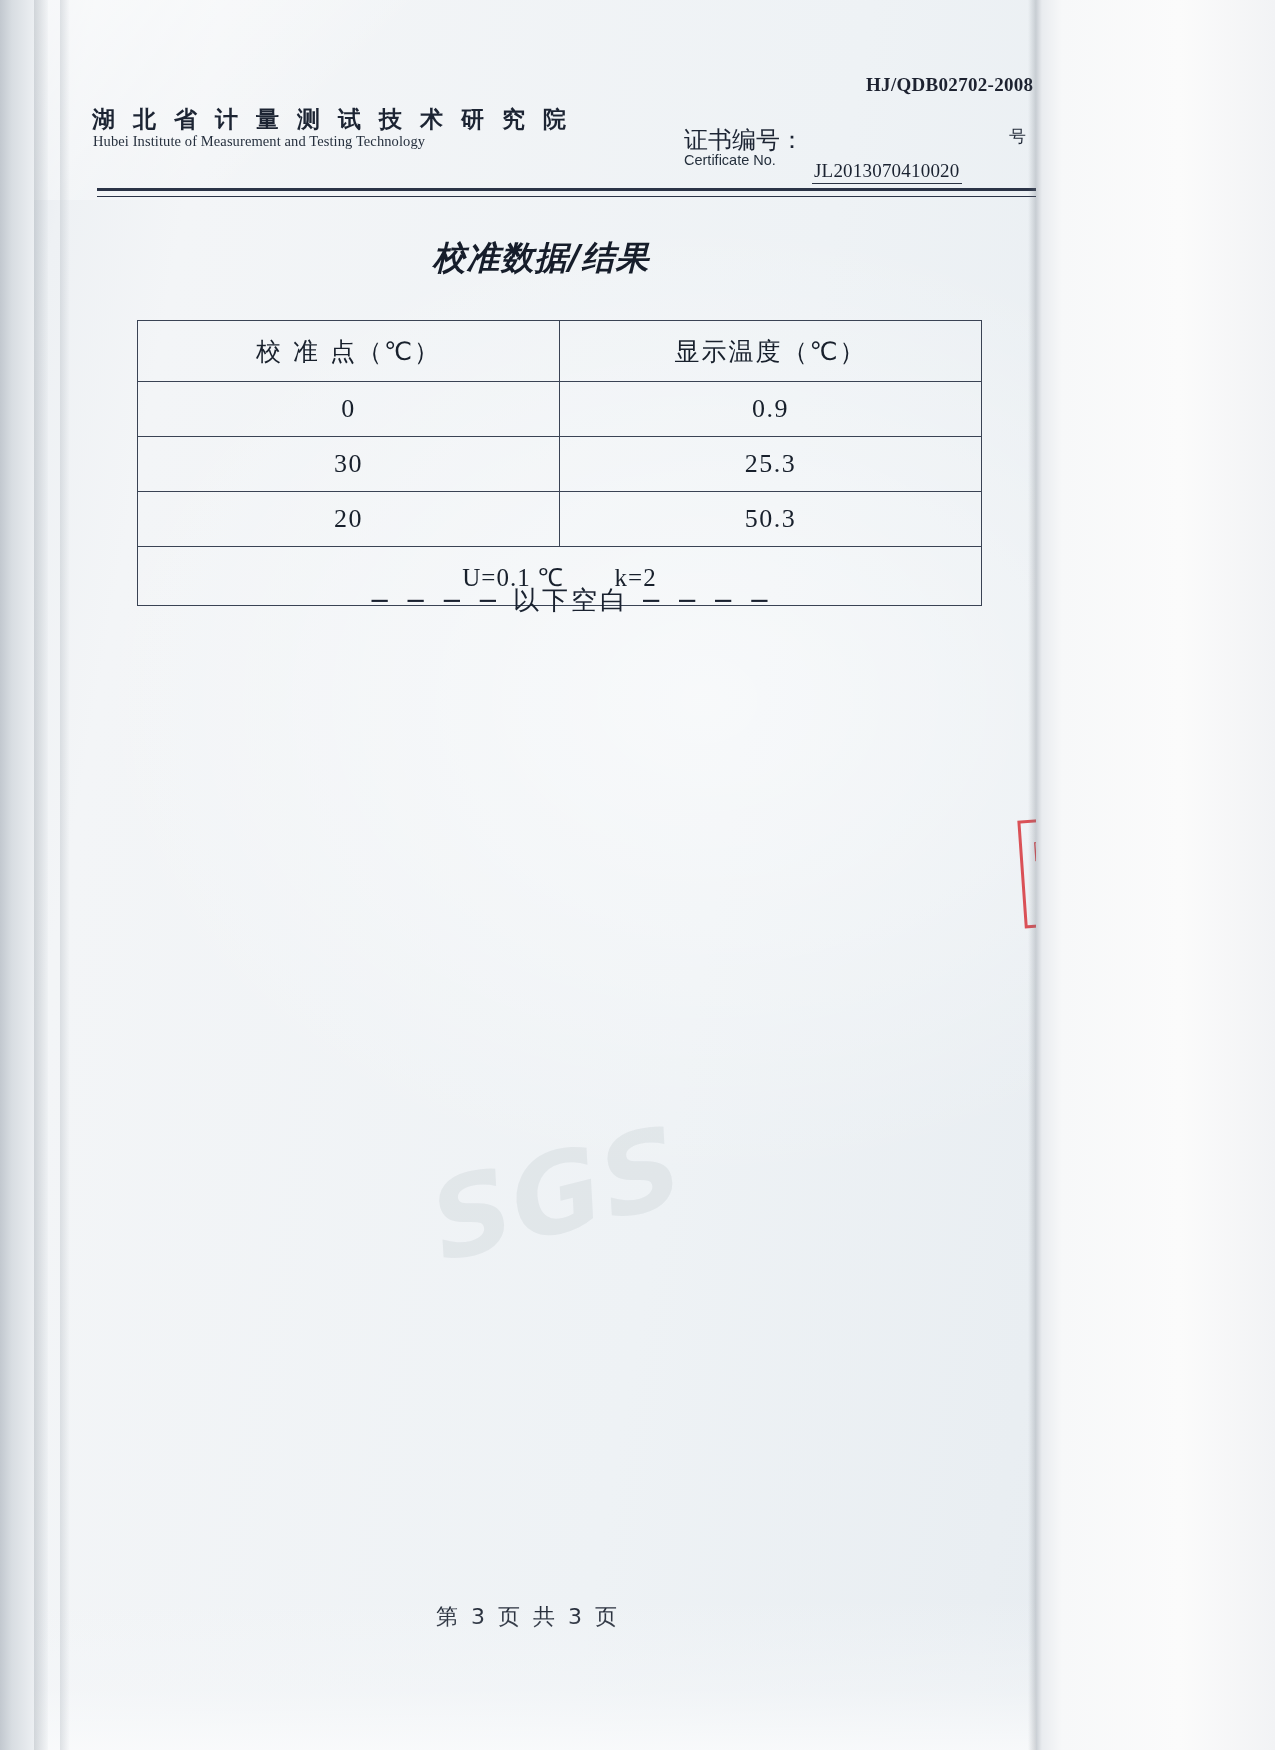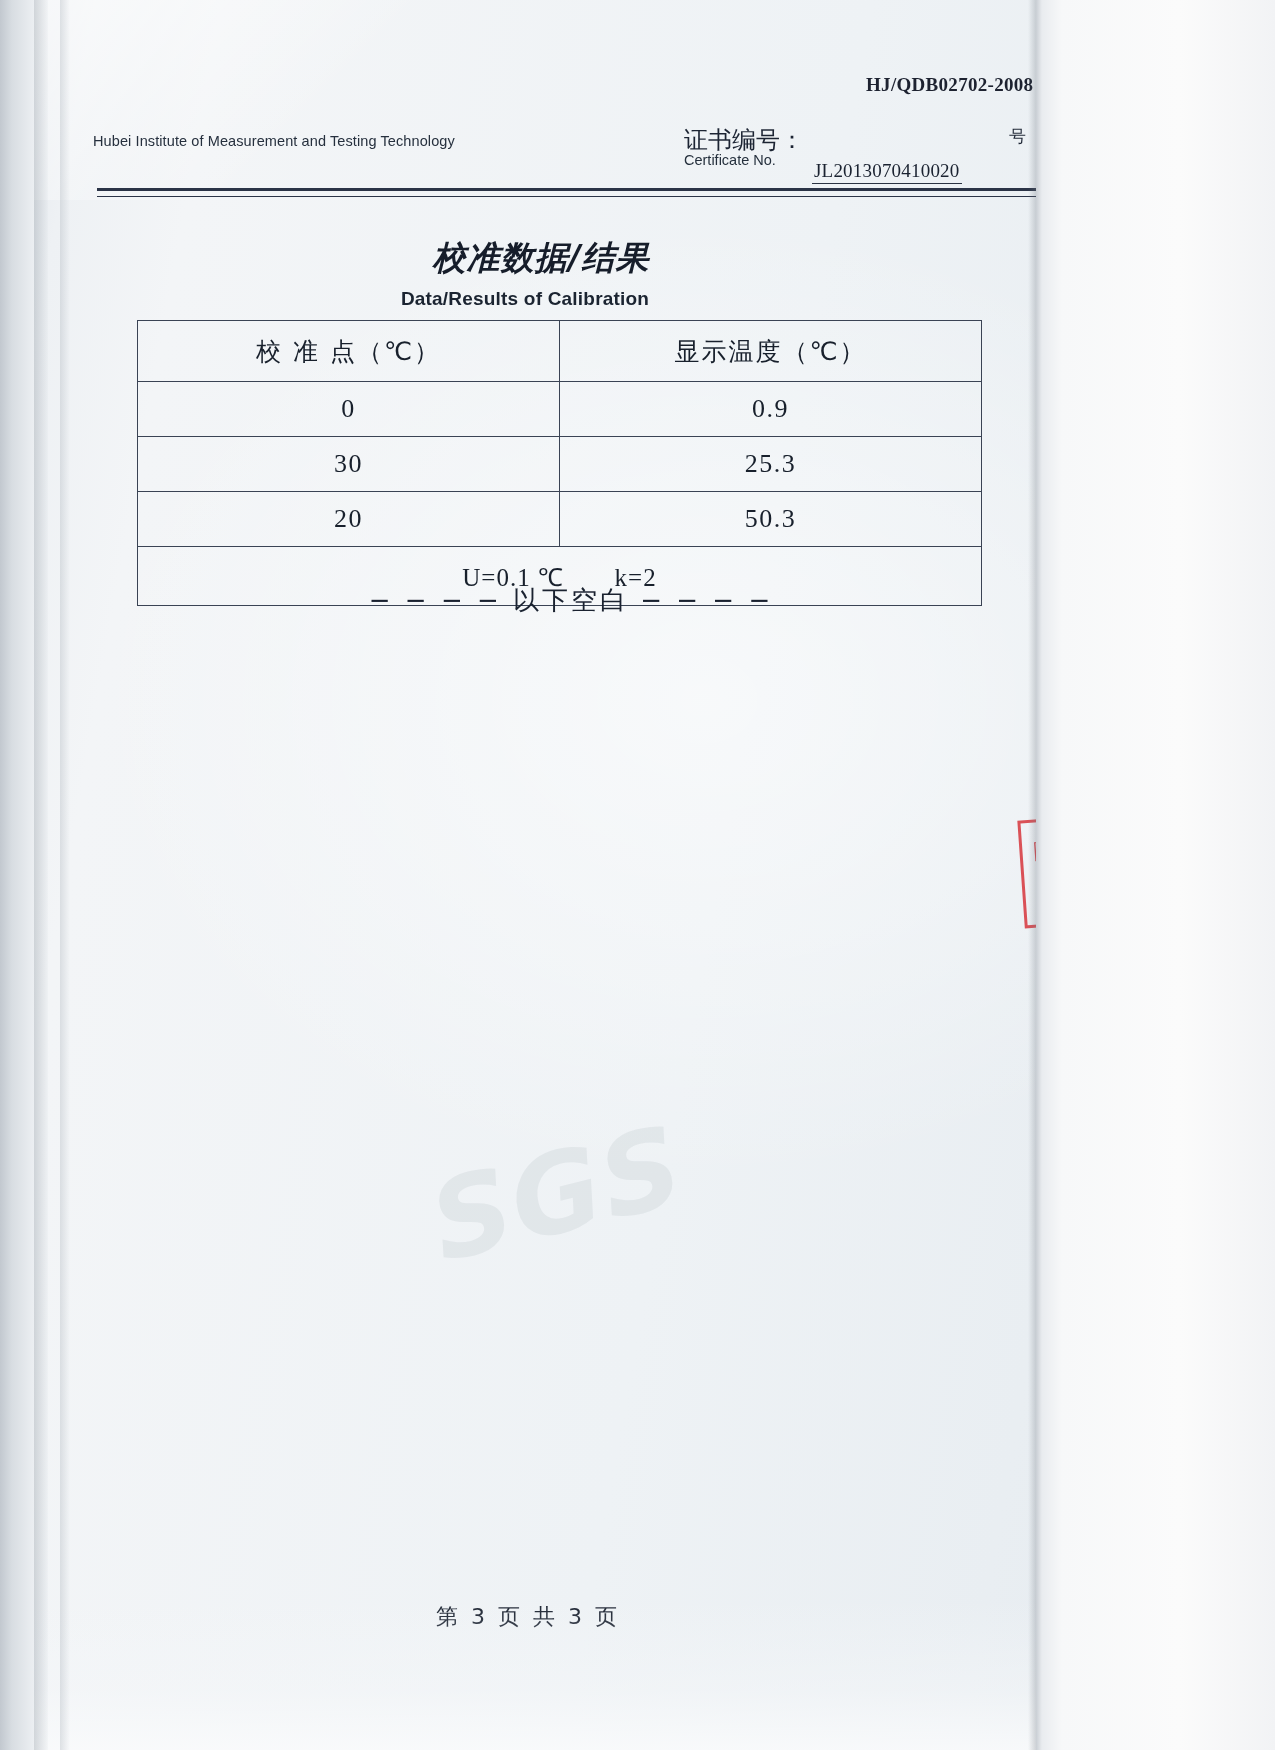--- a/index.html
+++ b/index.html
@@ -71,21 +71,21 @@
     font-family: "DejaVu Sans", sans-serif;
     font-weight: bold;
     font-size: 23px;
     letter-spacing: 5px;
     color: #1c2433;
     white-space: nowrap;
   }
   #inst-en {
     position: absolute;
     left: 93px; top: 133px;
-    font-family: Liberation Sans, sans-serif;
+    font-family: Liberation Serif, serif;
     font-size: 14.5px;
     letter-spacing: 0.1px;
     color: #26303e;
     white-space: nowrap;
   }
   #cert-label-cn {
     position: absolute;
     left: 684px; top: 124px;
     font-family: "DejaVu Sans", sans-serif;
     font-size: 24px;
@@ -267,32 +267,32 @@
   }
 </style>
 </head>
 <body>
 
 <div id="scan">
 
   <div id="topleft-fade"></div>
 
   <div id="doc-code">HJ/QDB02702-2008</div>
+  <div id="inst-cn">湖 北 省 计 量 测 试 技 术 研 究 院</div>
   <div id="inst-en">Hubei Institute of Measurement and Testing Technology</div>
 
   <div id="cert-label-cn">证书编号：</div>
   <div id="cert-no-value">JL2013070410020</div>
   <div id="cert-no-unit">号</div>
   <div id="cert-label-en">Certificate No.</div>
 
   <div id="rule-thick"></div>
   <div id="rule-thin"></div>
 
   <div id="title-cn">校准数据/结果</div>
-  <div id="title-en">Data/Results of Calibration</div>
 
   <table id="cal-table">
     <tbody>
       <tr>
         <td class="hdr">校 准 点（℃）</td>
         <td class="hdr">显示温度（℃）</td>
       </tr>
       <tr>
         <td class="val">0</td>
         <td class="val">0.9</td>

